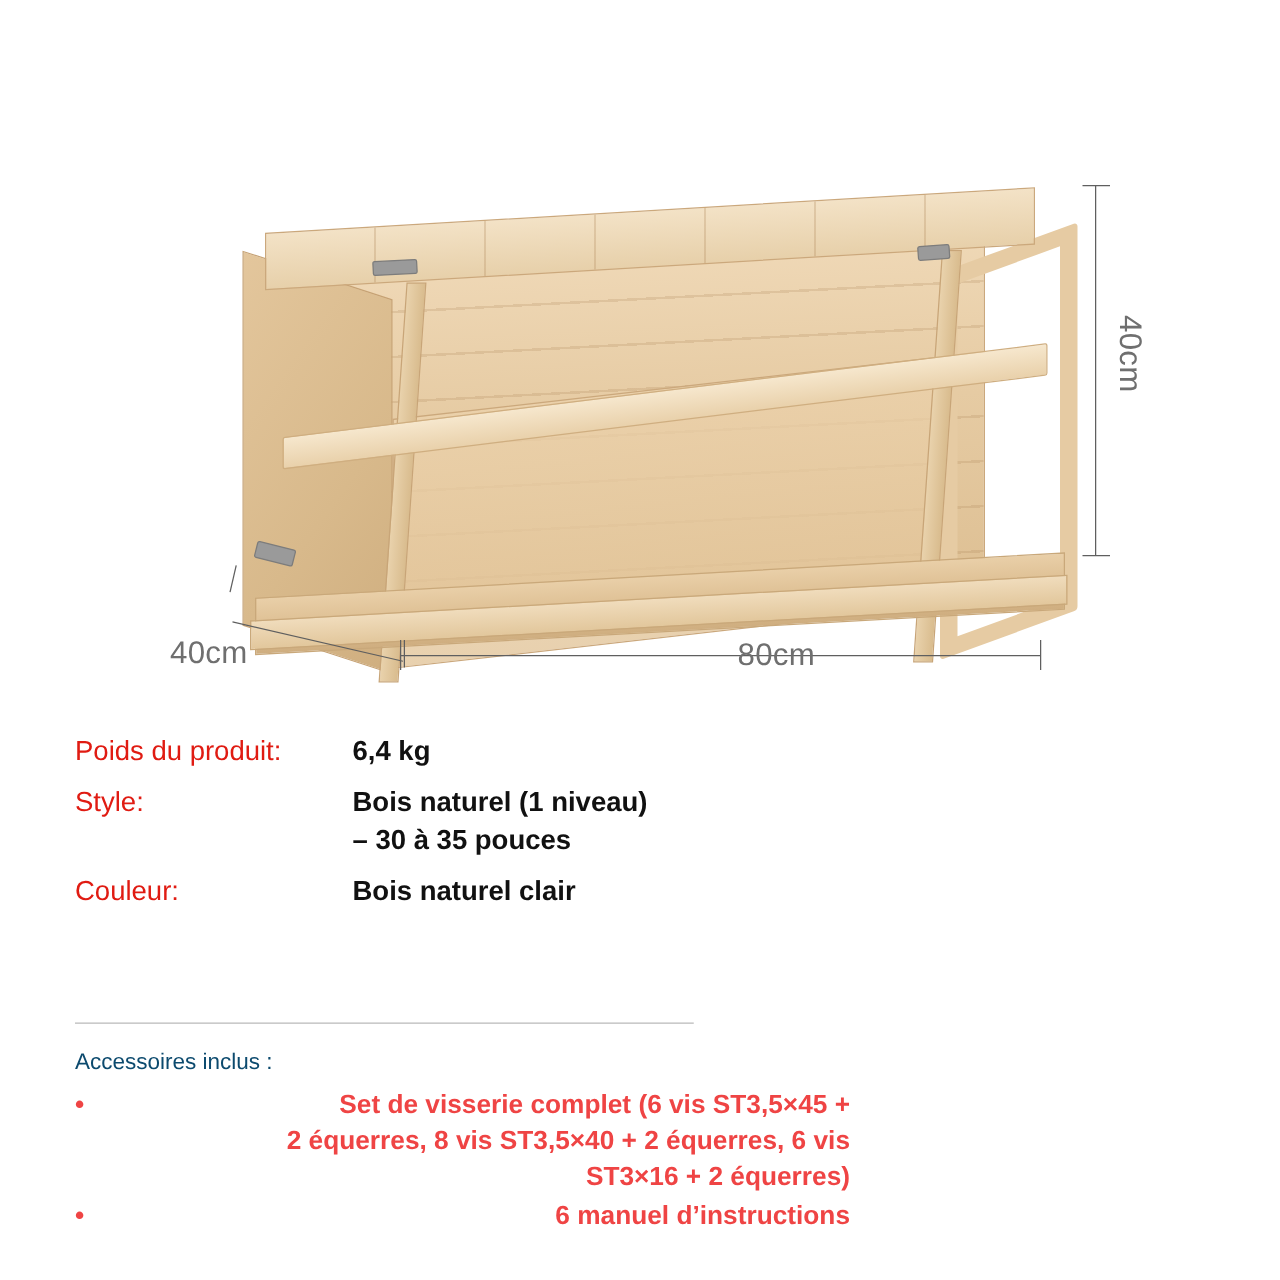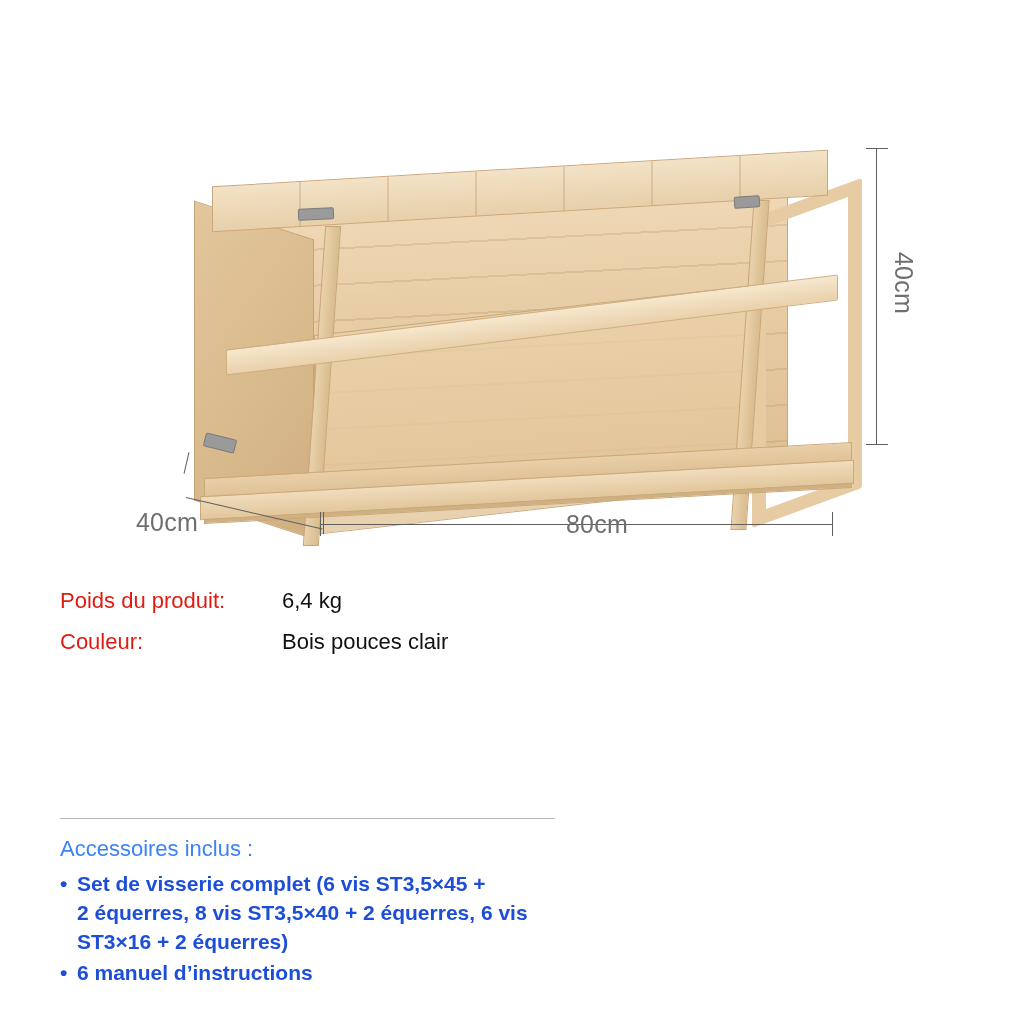--- a/index.html
+++ b/index.html
@@ -204,21 +204,21 @@
   
   #guide-height-line { left: 876px; top: 148px; height: 296px; }
   #guide-height-cap-top { left: 866px; top: 148px; width: 22px; }
   #guide-height-cap-bottom { left: 866px; top: 444px; width: 22px; }
   #guide-height-label { left: 918px; top: 252px; }
 
   
   #guide-width-line { left: 320px; top: 524px; width: 512px; }
   #guide-width-cap-left { left: 320px; top: 512px; height: 24px; }
   #guide-width-cap-right { left: 832px; top: 512px; height: 24px; }
-  #guide-width-label { left: 566px; top: 510px; }
+  #guide-width-label { left: 590px; top: 510px; }
 
   
   #guide-depth-line { left: 186px; top: 497px; width: 140px; transform: rotate(13deg); transform-origin: left center; }
   #guide-depth-cap-left { left: 186px; top: 452px; height: 22px; transform: rotate(13deg); }
   #guide-depth-cap-right { left: 323px; top: 512px; height: 22px; }
   #guide-depth-label { left: 136px; top: 508px; }
 
   
   .specs {
     position: absolute;
@@ -236,54 +236,55 @@
     flex: 0 0 222px;
     color: #e01b12;
     font-size: 22px;
     line-height: 29px;
   }
   .spec-val {
     color: #111111;
     font-size: 22px;
     line-height: 30px;
     white-space: pre-line;
-    font-weight: 400;
+    font-weight: 700;
   }
 
   .divider {
     position: absolute;
     left: 60px;
     top: 818px;
     width: 495px;
     height: 1px;
     background: #b9b9b9;
   }
 
   
   .accessories {
     position: absolute;
     left: 60px;
     top: 833px;
     width: 620px;
   }
   .acc-title {
-    color: #3b82f6;
-    font-size: 22px;
+    color: #0c4a6e;
+    font-size: 18px;
     line-height: 32px;
     margin-bottom: 4px;
   }
   .acc-item {
     position: relative;
     padding-left: 17px;
     font-size: 21px;
     line-height: 29px;
-    color: #1d4ed8;
+    color: #ef4444;
     font-weight: 600;
     white-space: pre-line;
     margin-bottom: 2px;
+    text-align: right;
   }
   .acc-item::before {
     content: "•";
     position: absolute;
     left: 0;
     top: 0;
   }
 </style>
 </head>
 <body>
@@ -324,25 +325,30 @@
   <div class="dim-label" id="guide-depth-label">40cm</div>
 </div>
 
 <div class="specs">
 
   <div class="spec-row">
     <div class="spec-key">Poids du produit:</div>
     <div class="spec-val">6,4 kg</div>
   </div>
 
+  <div class="spec-row">
+    <div class="spec-key">Style:</div>
+    <div class="spec-val">Bois naturel (1 niveau)
+– 30 à 35 pouces</div>
+  </div>
 
 
   <div class="spec-row">
     <div class="spec-key">Couleur:</div>
-    <div class="spec-val">Bois pouces clair</div>
+    <div class="spec-val">Bois naturel clair</div>
   </div>
 </div>
 
 <div class="divider"></div>
 
 <div class="accessories">
   <div class="acc-title">Accessoires inclus :</div>
   <div class="acc-item">Set de visserie complet (6 vis ST3,5×45 +
 2 équerres, 8 vis ST3,5×40 + 2 équerres, 6 vis
 ST3×16 + 2 équerres)</div>

